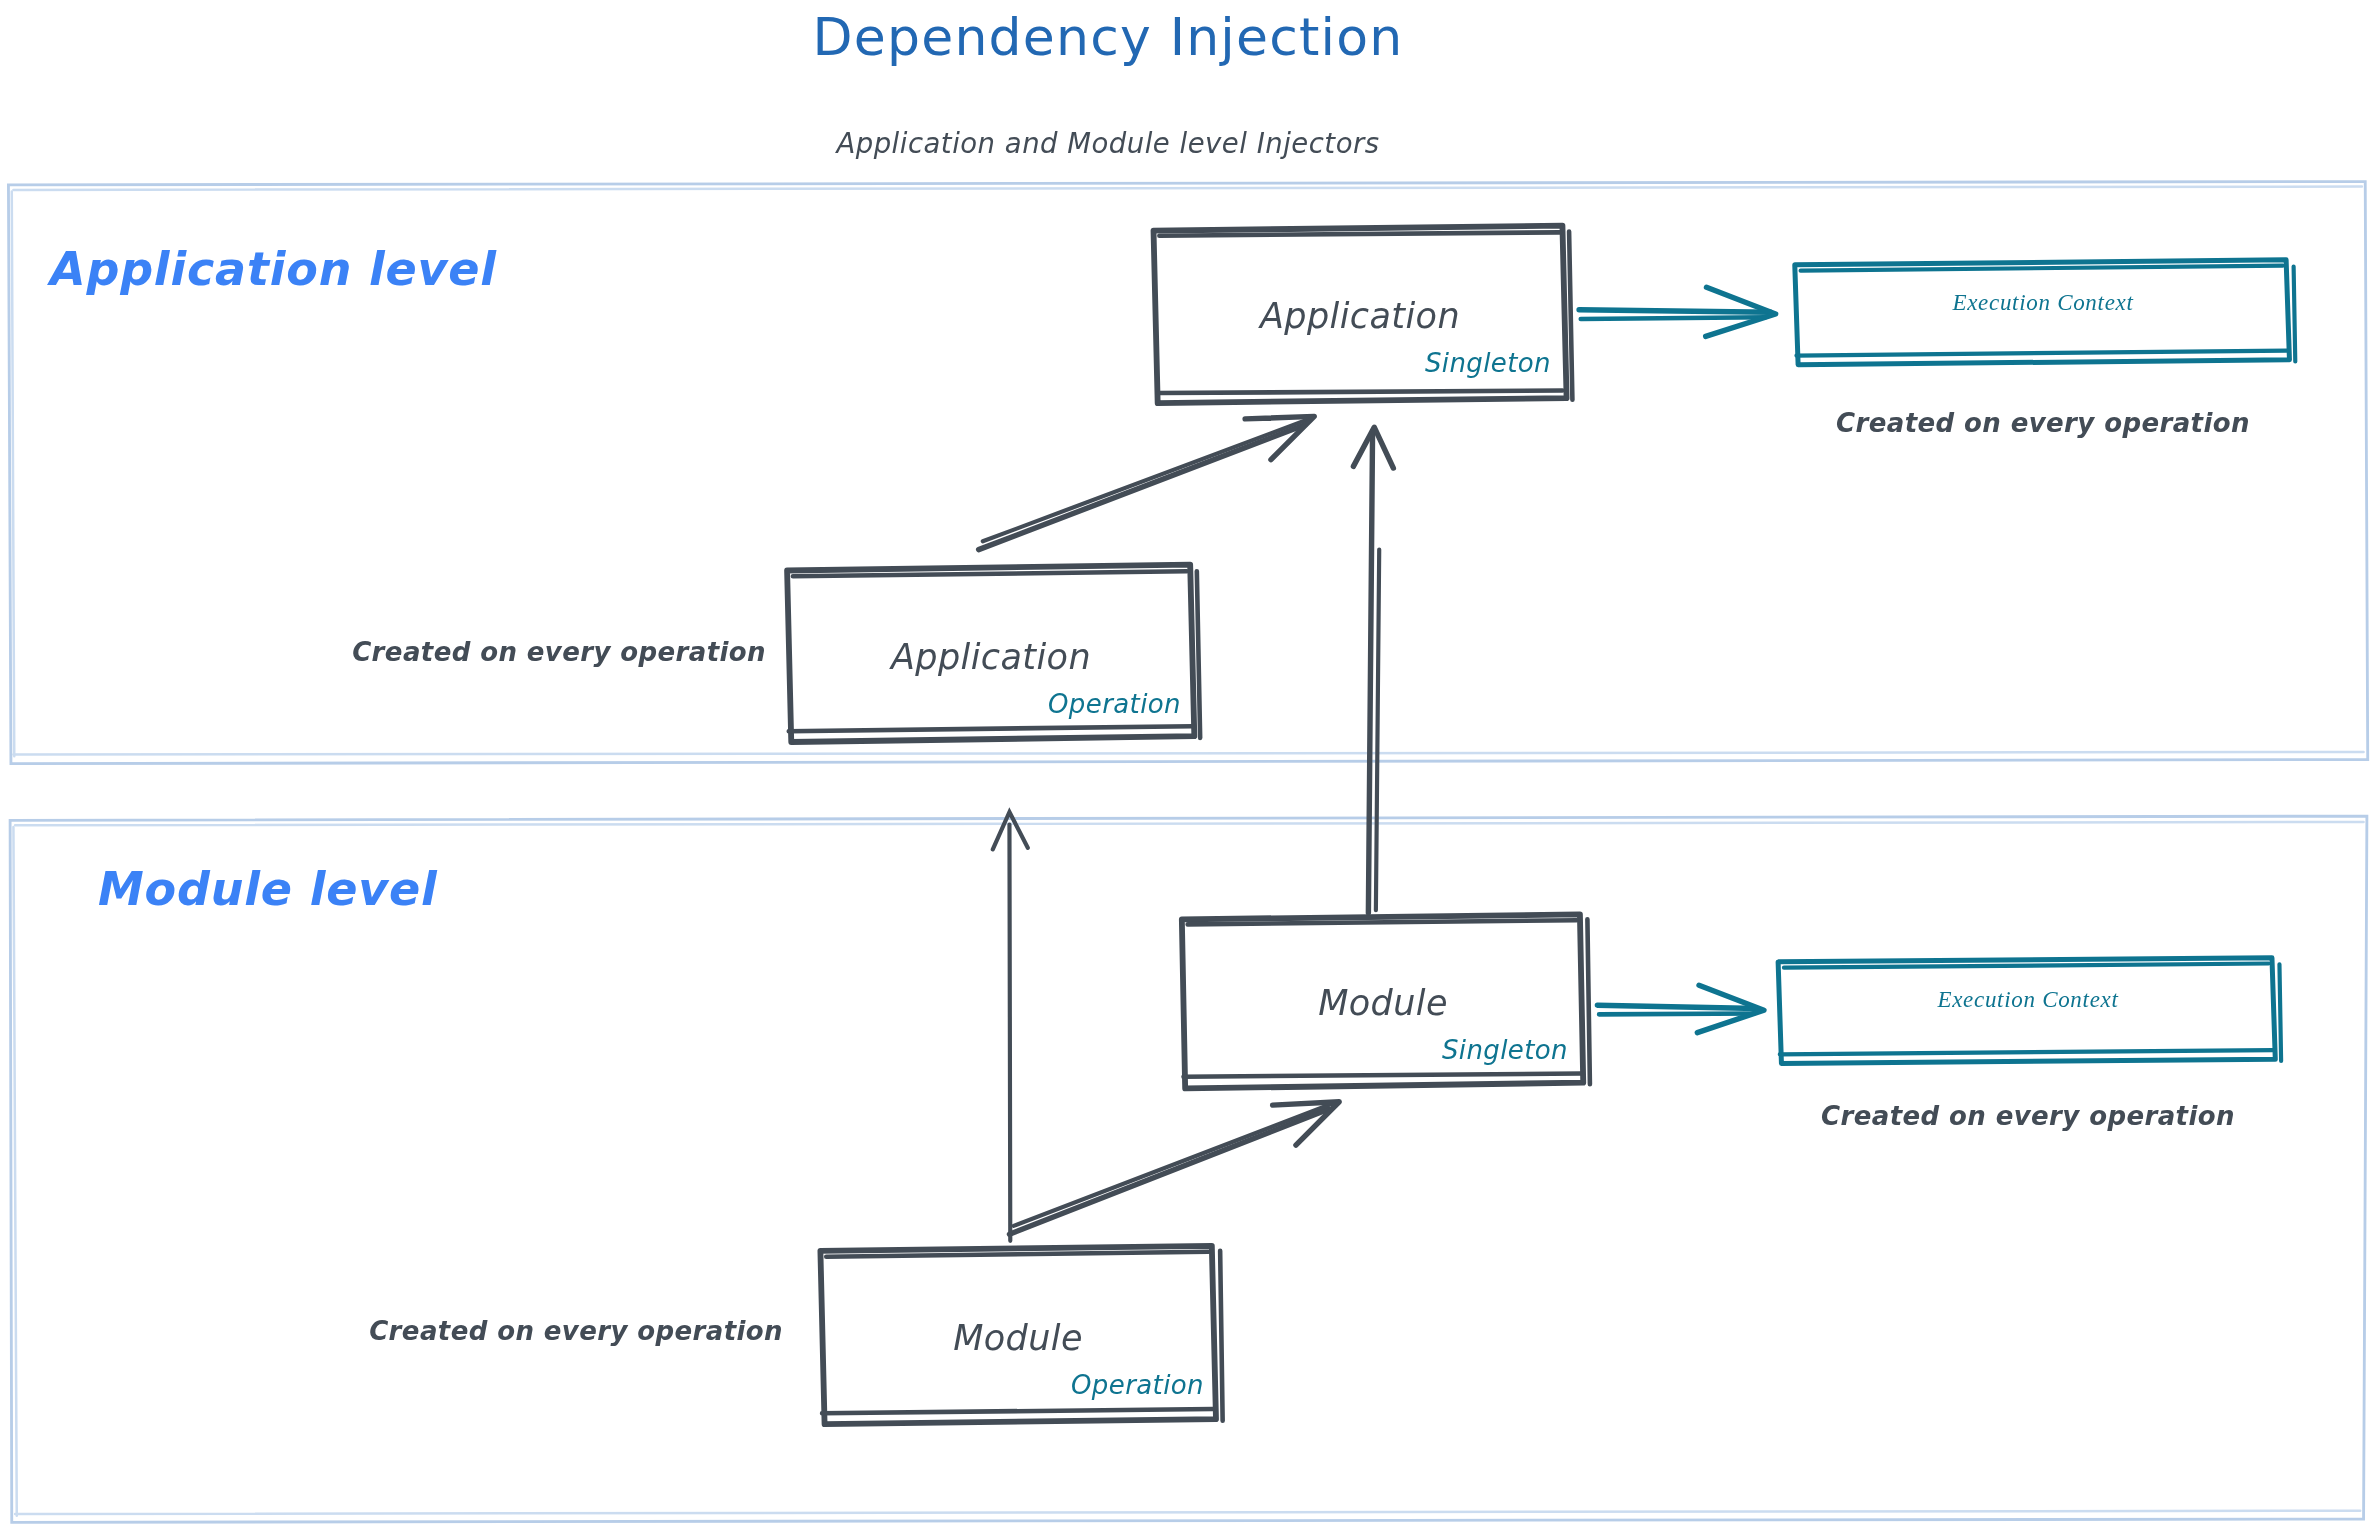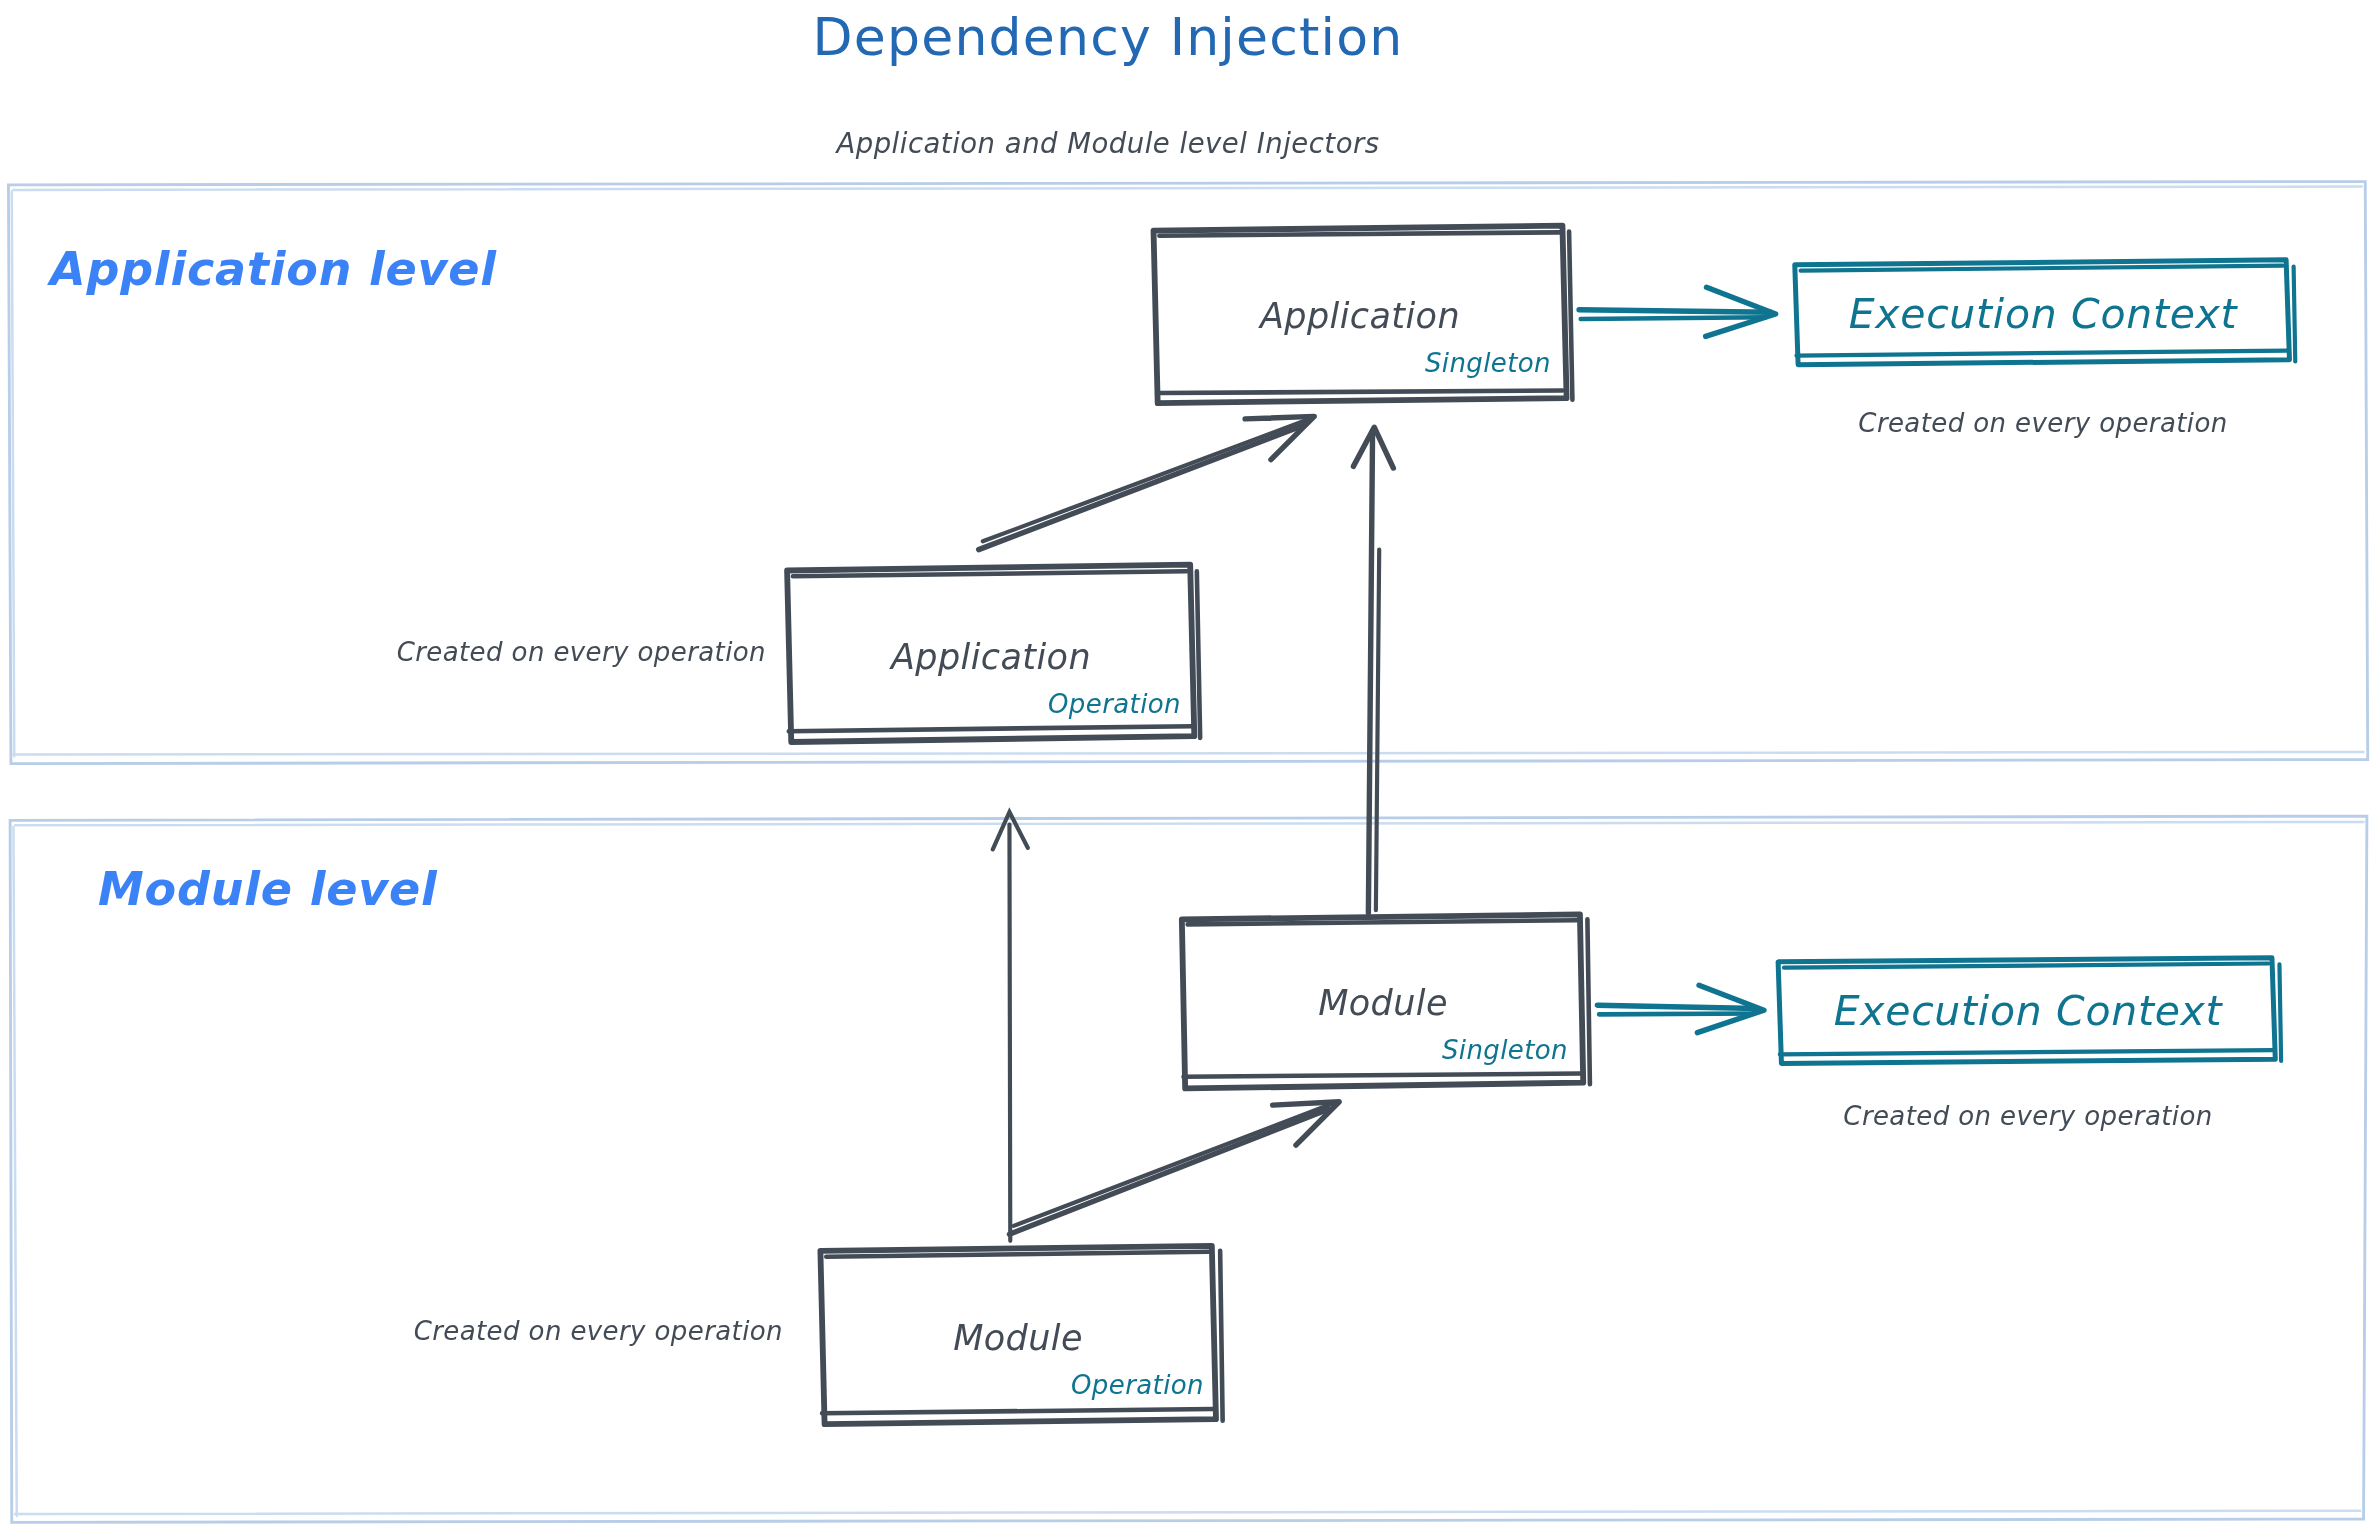--- a/index.html
+++ b/index.html
@@ -57,30 +57,32 @@
     font-style: italic;
     letter-spacing: 0.4px;
   }
   .node-scope {
     font-size: 26px;
     color: #0e7490;
     font-style: italic;
     letter-spacing: 0.4px;
   }
   .ec-title {
-    font-size: 41px;
+    font-size: 23px;
     color: #0e7490;
     font-style: italic;
     letter-spacing: 0.7px;
+    font-family: Liberation Serif, serif;
   }
   .caption {
     font-size: 26px;
     color: #434c56;
     font-style: italic;
     letter-spacing: 0.4px;
+    font-weight: bold;
   }
   .center { transform: translateX(-50%); }
   .rightal { transform: translateX(-100%); }
 </style>
 </head>
 <body>
 
 <div id="stage">
 
   <svg id="sketch-layer" viewBox="0 0 2854 1842">

